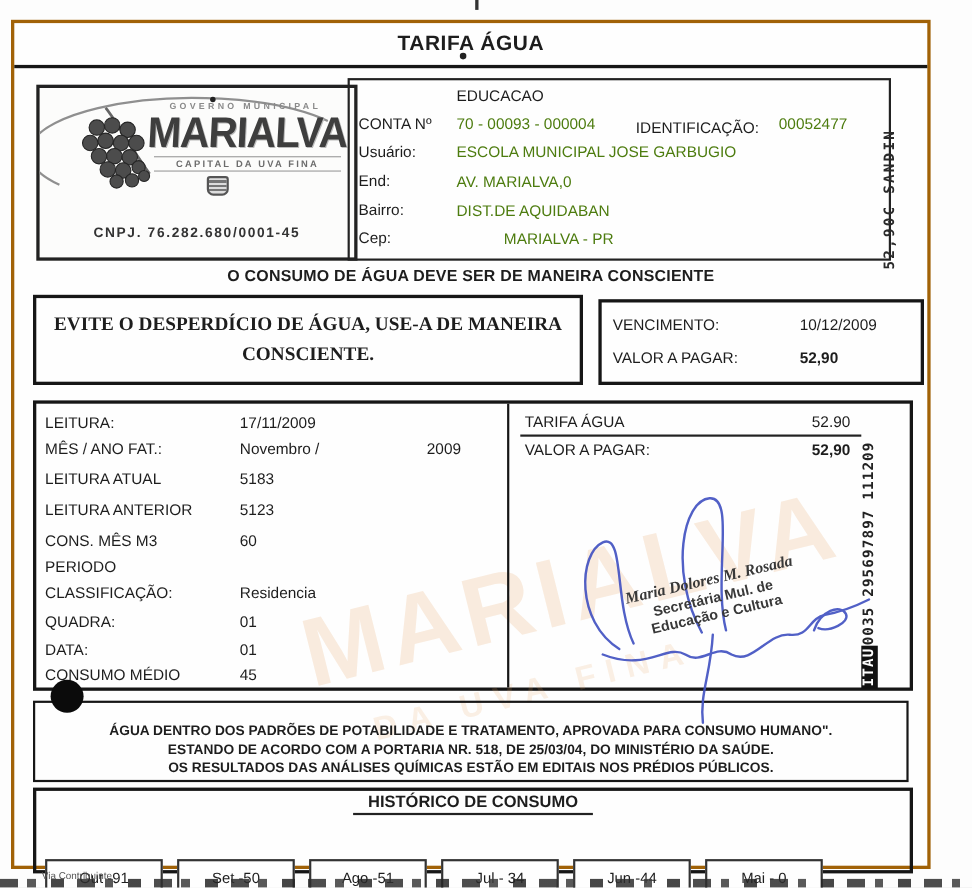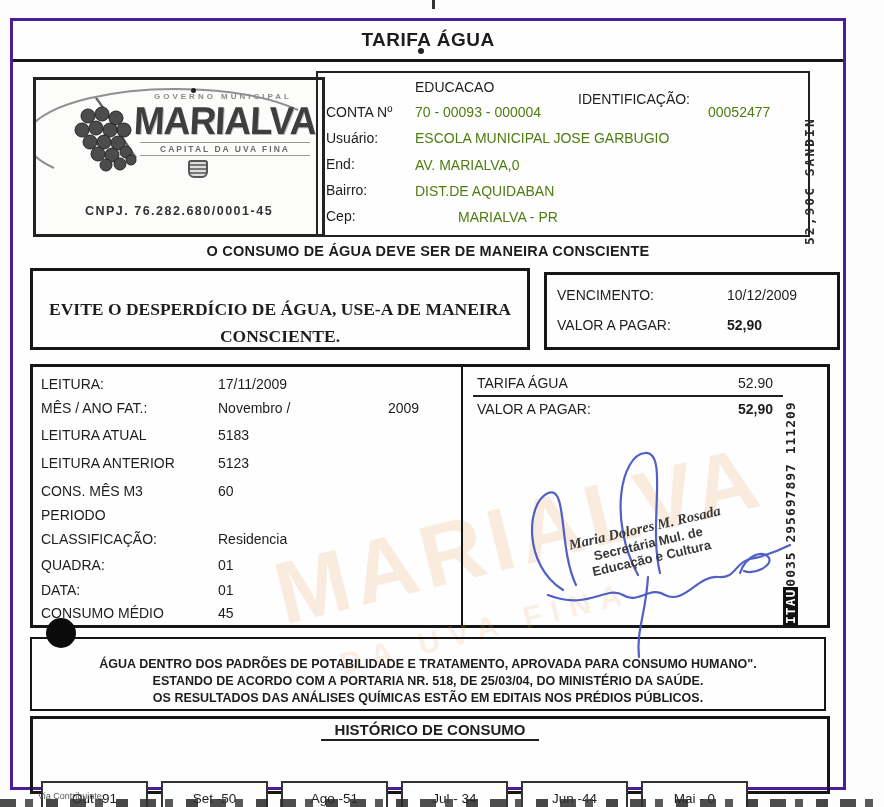--- a/index.html
+++ b/index.html
@@ -1,18 +1,18 @@
 <!DOCTYPE html>
 <html><head>
 <meta charset="utf-8">
 <style>
   html,body{margin:0;padding:0;background:#e8e8e8;}
   .page{position:relative;width:884px;height:807px;background:#fdfdfd;overflow:hidden;
         font-family:"Liberation Sans",sans-serif;color:#1d1d1d;}
-  .frame{position:absolute;left:10px;top:18px;width:830px;height:766px;border:3px solid #4c1d95;background:#fefefe;}
+  .frame{position:absolute;left:10px;top:18px;width:830px;height:766px;border:3px solid #a16207;background:#fefefe;}
   .title-row{position:absolute;left:0;top:0;width:100%;height:38px;border-bottom:3px solid #161616;
              display:flex;align-items:center;justify-content:center;}
   .title-row .t{font-size:19px;font-weight:bold;letter-spacing:.5px;}
 
   
   .logo-box{position:absolute;left:20px;top:56px;width:286px;height:154px;border:3px solid #222;background:#fcfcfb;}
   .logo-art{position:relative;width:100%;height:96px;}
   .gov-line{position:absolute;left:118px;top:12px;font-size:8px;letter-spacing:3px;color:#8a8a8a;font-weight:bold;}
   .city-name{position:absolute;left:98px;top:20px;font-size:37px;font-weight:900;color:#3e3e3e;
              letter-spacing:-1px;transform:skewX(-3deg) scaleY(1.05);text-shadow:1px 1px 0 #bbb;}
@@ -31,21 +31,21 @@
   .ival{color:#4d7c0f;}
 
   .vert-top{position:absolute;left:712px;top:131px;width:170px;height:16px;transform:rotate(-90deg);
             font-family:"DejaVu Sans Mono",monospace;font-size:13px;font-weight:bold;letter-spacing:2px;color:#2a2a2a;
             text-align:left;}
 
   .notice-line{position:absolute;left:0;top:222px;width:100%;text-align:center;font-size:14.5px;font-weight:bold;letter-spacing:.2px;}
 
   .warning-box{position:absolute;left:17px;top:247px;width:500px;height:82px;border:3px solid #161616;
                font-family:"Liberation Serif",serif;font-weight:bold;font-size:17.5px;text-align:center;
-               padding-top:25px;line-height:1.55;box-sizing:border-box;}
+               padding-top:10px;line-height:1.55;box-sizing:border-box;}
   .payment-box{position:absolute;left:531px;top:251px;width:290px;height:72px;border:3px solid #161616;font-size:14px;}
   .prow{position:absolute;left:10px;white-space:nowrap;}
   .pval{position:absolute;left:170px;top:0;}
   .bold{font-weight:bold;}
 
   
   .main-box{position:absolute;left:17px;top:343px;width:794px;height:258px;border:3px solid #161616;font-size:14px;}
   .divider{position:absolute;left:428px;top:0;width:2px;height:100%;background:#161616;}
   .drow{position:absolute;left:0;width:428px;}
   .dlabel{position:absolute;left:8px;white-space:nowrap;}
@@ -125,21 +125,21 @@
         <div class="slogan">CAPITAL DA UVA FINA</div>
         <div class="crest"></div>
       </div>
       <div class="cnpj-line">CNPJ. 76.282.680/0001-45</div>
     </div>
 
     <div class="info-box">
       <div class="irow" style="left:97px;top:6px;">EDUCACAO</div>
       <div class="irow" style="left:8px;top:31px;">CONTA Nº</div>
       <div class="irow ival" style="left:97px;top:31px;">70 - 00093 - 000004</div>
-      <div class="irow" style="left:260px;top:18px;">IDENTIFICAÇÃO:</div>
+      <div class="irow" style="left:260px;top:35px;">IDENTIFICAÇÃO:</div>
       <div class="irow ival" style="left:390px;top:31px;">00052477</div>
       <div class="irow" style="left:8px;top:57px;">Usuário:</div>
       <div class="irow ival" style="left:97px;top:57px;">ESCOLA MUNICIPAL JOSE GARBUGIO</div>
       <div class="irow" style="left:8px;top:83px;">End:</div>
       <div class="irow ival" style="left:97px;top:84px;">AV. MARIALVA,0</div>
       <div class="irow" style="left:8px;top:109px;">Bairro:</div>
       <div class="irow ival" style="left:97px;top:110px;">DIST.DE AQUIDABAN</div>
       <div class="irow" style="left:8px;top:135px;">Cep:</div>
       <div class="irow ival" style="left:140px;top:136px;">MARIALVA - PR</div>
     </div>

